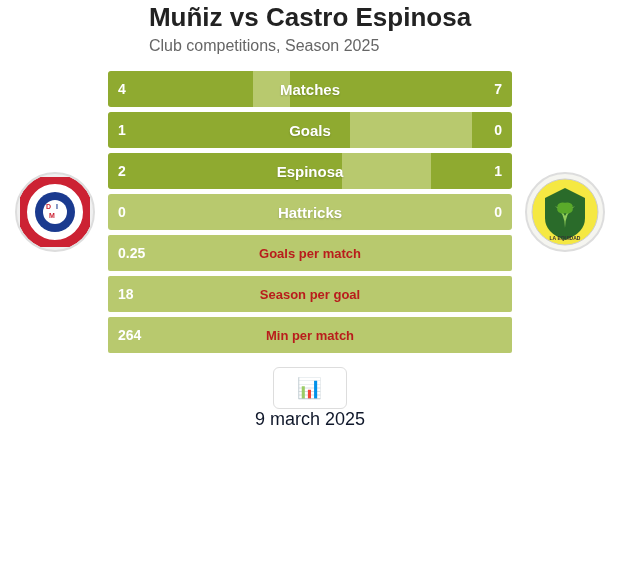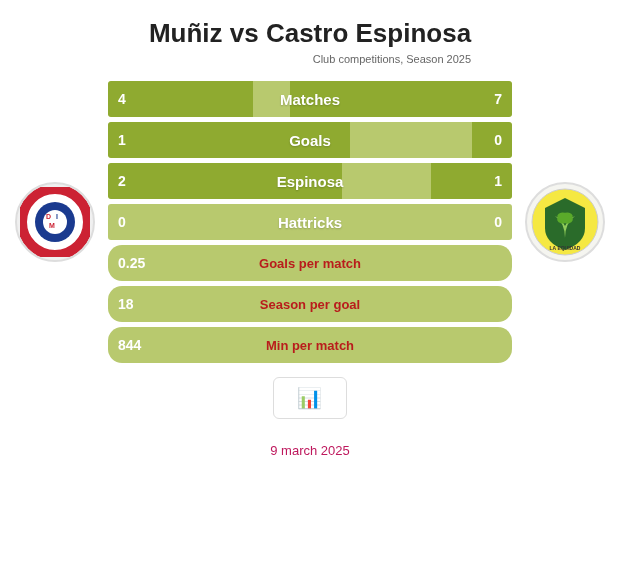--- a/index.html
+++ b/index.html
@@ -7,32 +7,32 @@
       width: 620px;
       height: 580px;
       background: #fff;
       font-family: Arial, sans-serif;
       display: flex;
       flex-direction: column;
       align-items: center;
     }
 
     .header {
-      text-align: right;
-      padding: 18px 10px 6px;
+      text-align: left;
+      padding: 2px 10px 6px;
     }
 
     .main-title {
       font-size: 26px;
       font-weight: bold;
       color: #222;
     }
 
     .subtitle {
-      font-size: 11px;
+      font-size: 16px;
       color: #666;
       margin-top: 4px;
     }
 
     .content {
       display: flex;
       flex-direction: row;
       align-items: center;
       width: 100%;
       padding: 10px 10px 0 10px;
@@ -145,21 +145,21 @@
       text-shadow: 0 1px 2px rgba(0,0,0,0.2);
     }
 
     
     .stat-single {
       display: flex;
       align-items: center;
       width: 100%;
       height: 36px;
       background: #b8c96e;
-      border-radius: 14px;
+      border-radius: 2px;
       position: relative;
     }
 
     .stat-single-left-val {
       position: absolute;
       left: 10px;
       font-size: 14px;
       font-weight: bold;
       color: #fff;
     }
@@ -194,23 +194,23 @@
       font-size: 17px;
       font-weight: bold;
       color: #333;
     }
 
     .fctables-text span {
       color: #4caf50;
     }
 
     .footer-date {
-      margin-top: 24px;
-      font-size: 13px;
-      color: #be185d;
+      margin-top: 0;
+      font-size: 18px;
+      color: #0f172a;
     }
 
     
     svg.dim-svg {
       width: 70px;
       height: 70px;
     }
     svg.equidad-svg {
       width: 68px;
       height: 68px;
@@ -285,21 +285,21 @@
         </div>
       </div>
       <div class="stat-row">
         <div class="stat-single">
           <span class="stat-single-left-val">18</span>
           <span class="stat-single-label">Season per goal</span>
         </div>
       </div>
       <div class="stat-row">
         <div class="stat-single">
-          <span class="stat-single-left-val">844</span>
+          <span class="stat-single-left-val">264</span>
           <span class="stat-single-label">Min per match</span>
         </div>
       </div>
     </div>
 
   <div class="right-logo">
     <div class="logo-circle-right">
       <svg class="equidad-svg" viewBox="0 0 68 68">
         <circle cx="34" cy="34" r="33" fill="#f5e842" stroke="#ccc" stroke-width="1"></circle>
 

